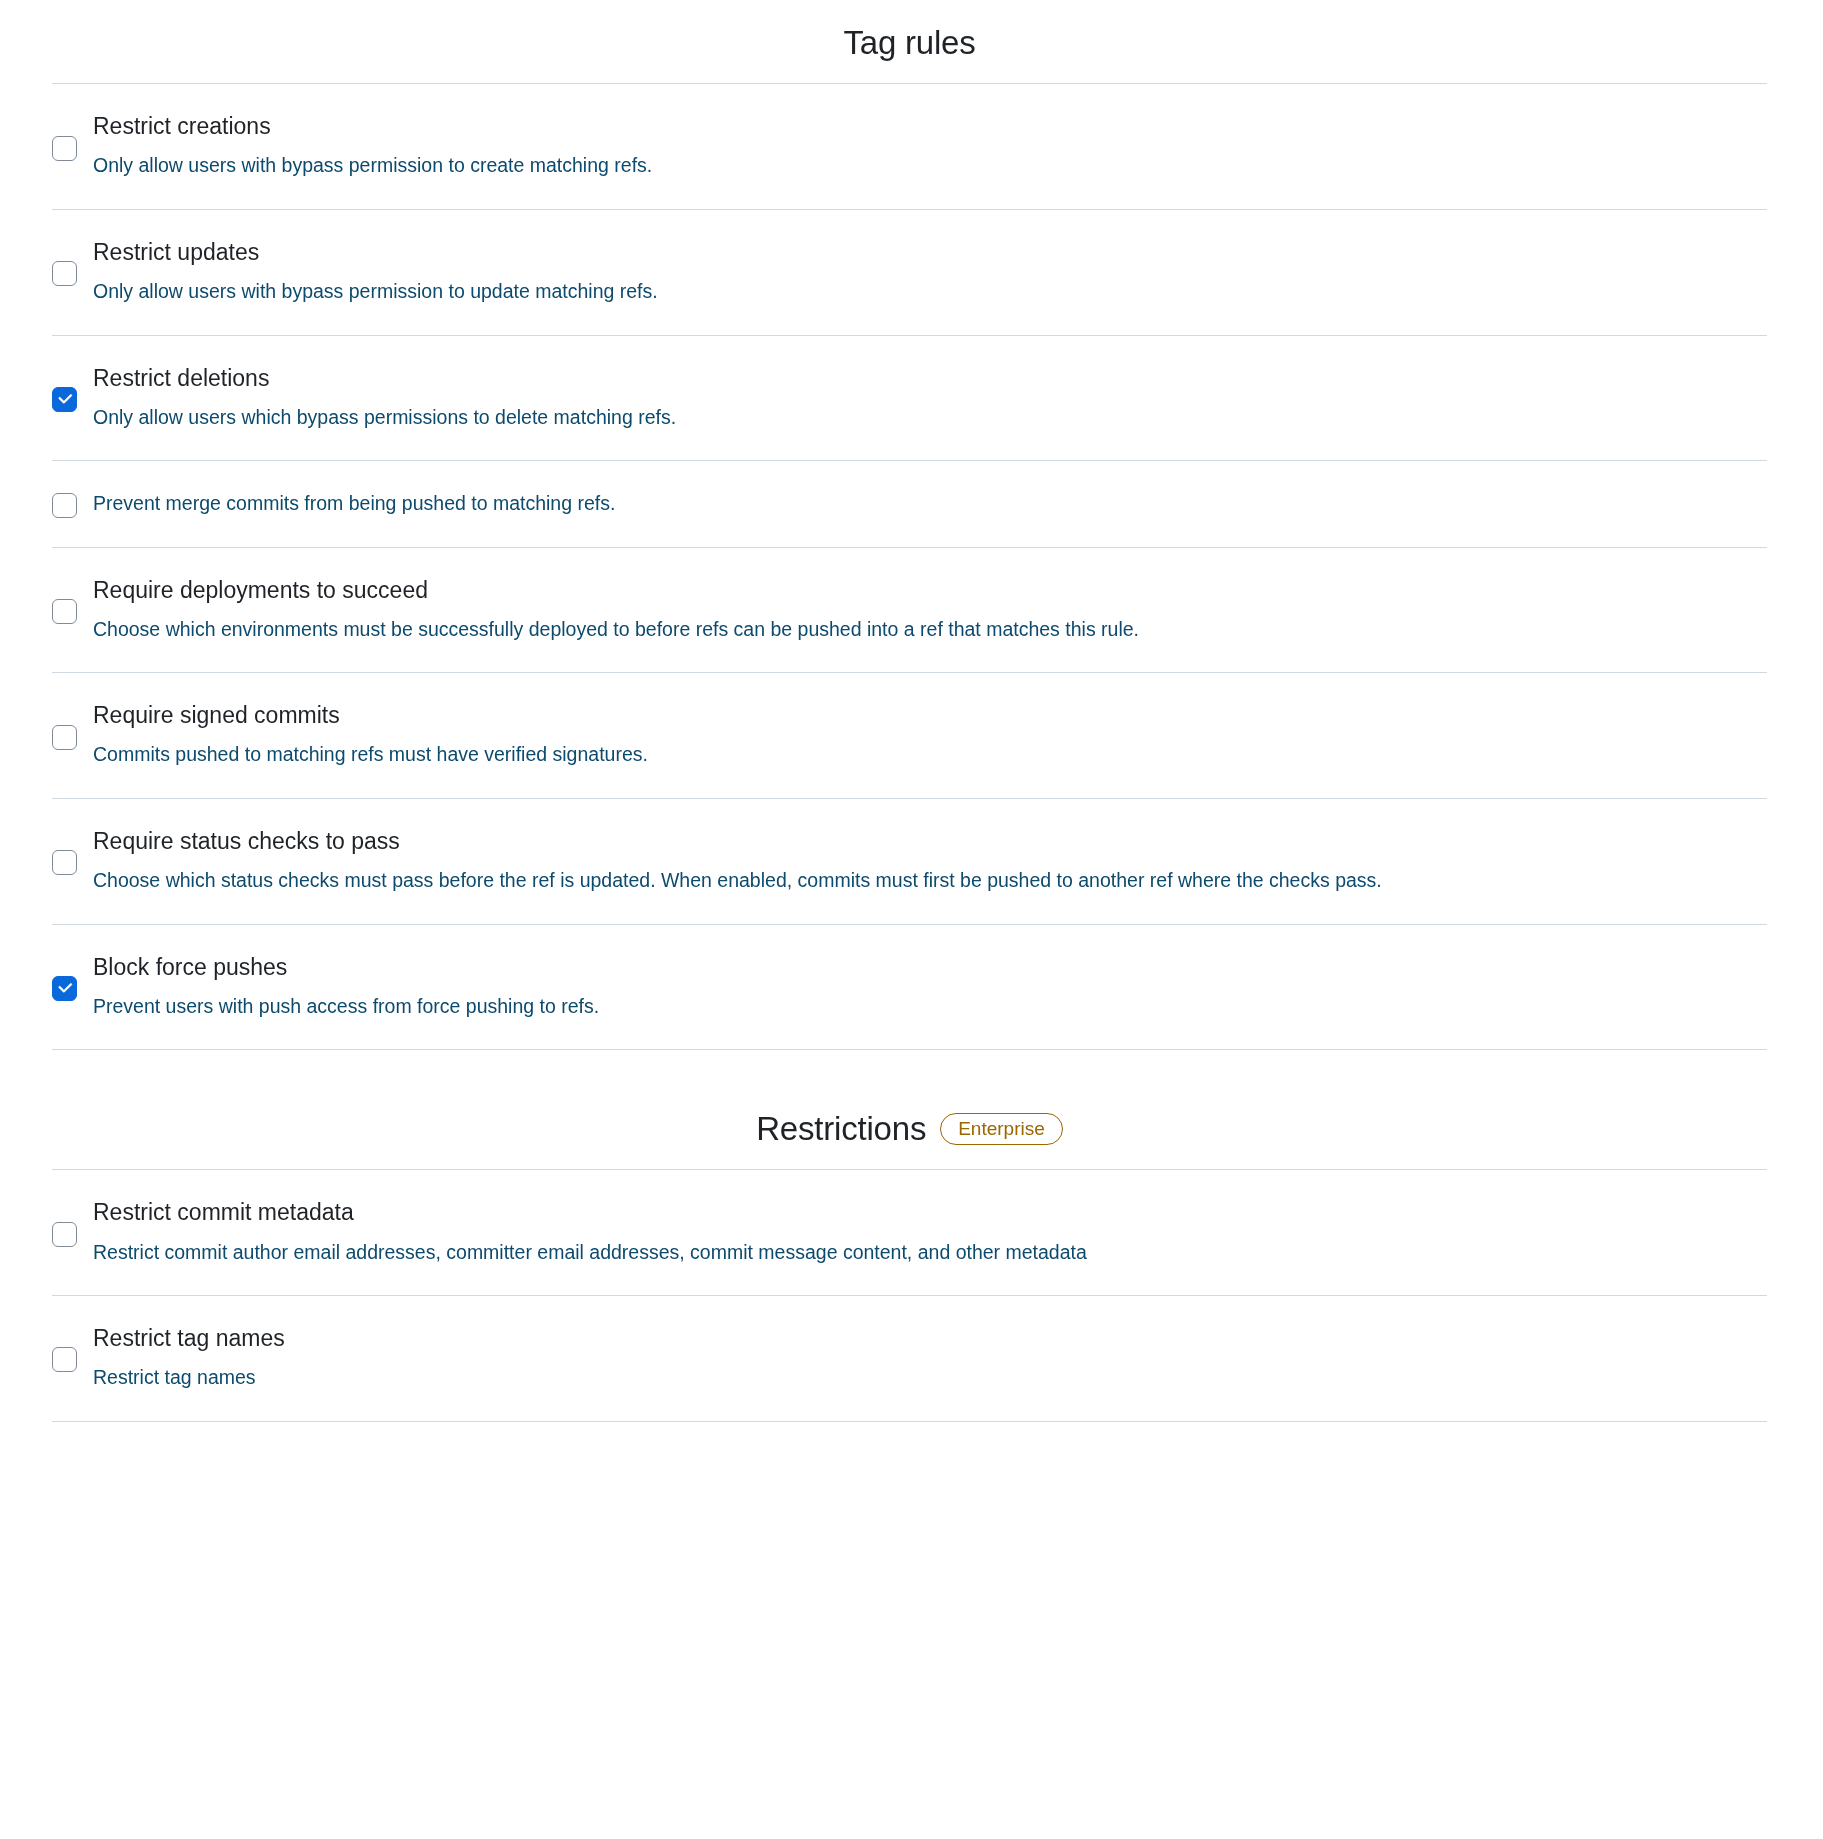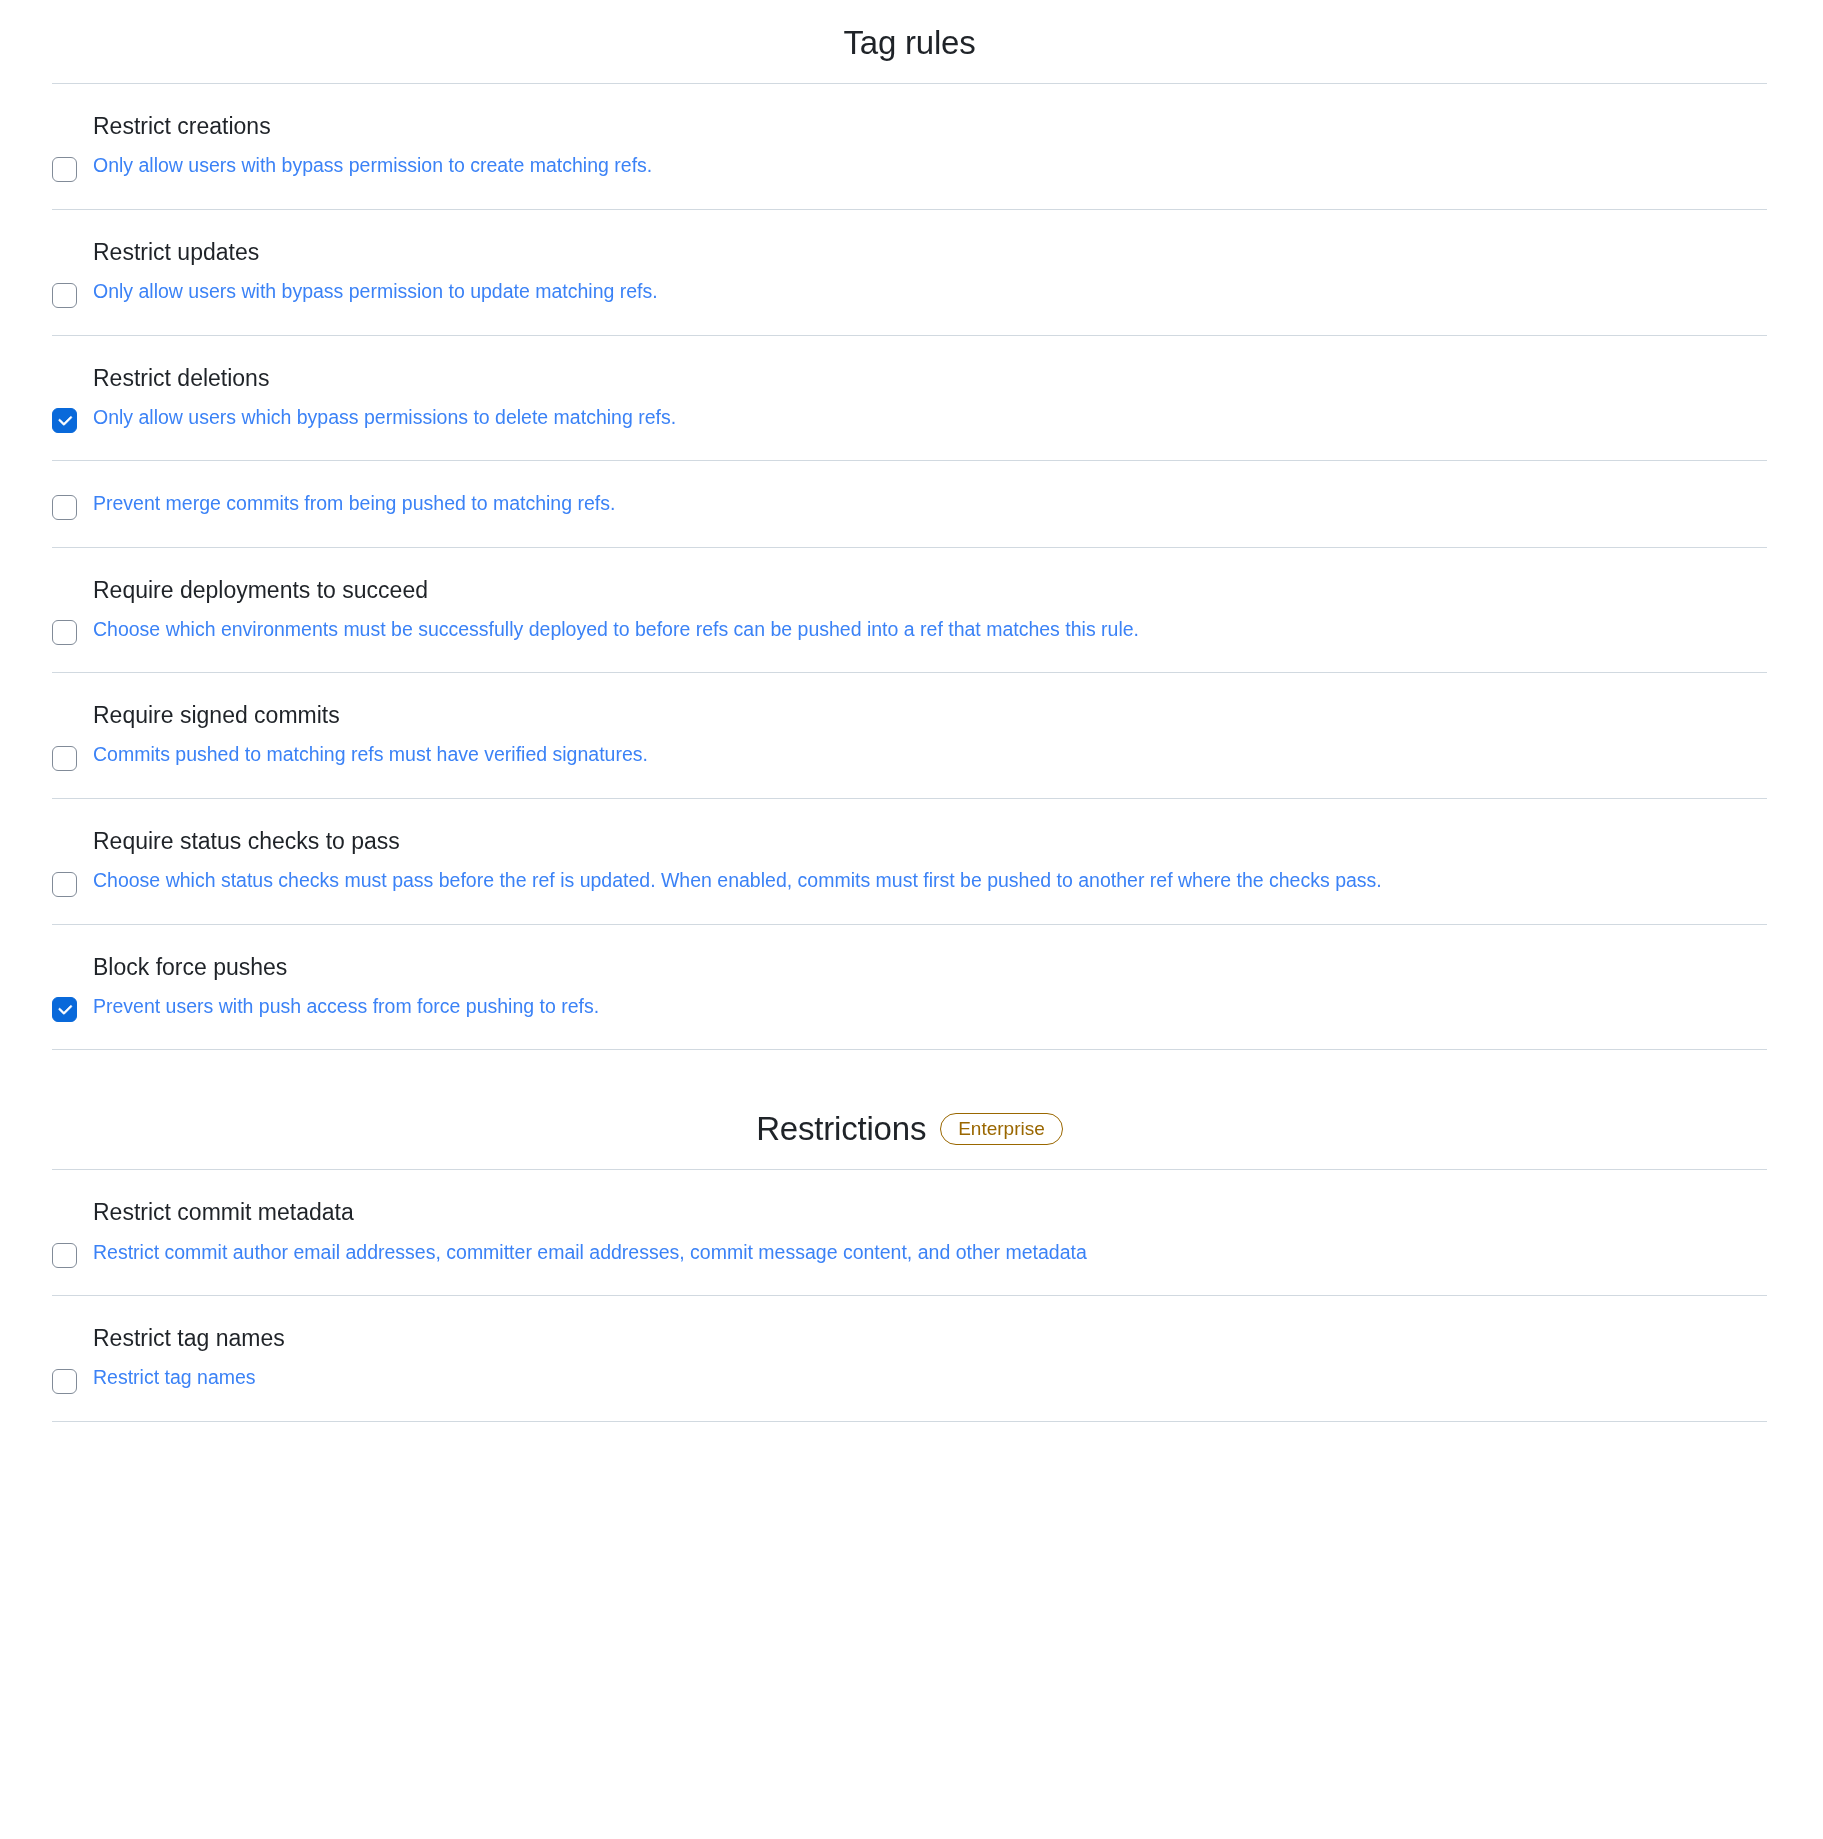--- a/index.html
+++ b/index.html
@@ -60,21 +60,21 @@
   
   .divider {
     height: 1px;
     background: #d1d9e0;
     margin: 0 56px 0 52px;
   }
 
   
   .rule-row {
     display: flex;
-    align-items: flex-end;
+    align-items: center;
     padding: 27px 56px 27px 52px;
     gap: 0;
   }
   .cb-wrap {
     flex: 0 0 auto;
     width: 41px;
     padding-top: 3px;
     display: flex;
     align-items: flex-start;
   }
@@ -108,21 +108,21 @@
     line-height: 1.35;
     font-weight: 400;
     color: #1f2328;
     cursor: pointer;
     display: block;
     margin-bottom: 8px;
   }
   .rule-desc {
     font-size: 19.5px;
     line-height: 1.62;
-    color: #3b82f6;
+    color: #0c4a6e;
     max-width: 1630px;
   }
 
   
   .rule-desc.wrap-narrow {
     max-width: 1420px;
   }
 
   .spacer-lg { height: 36px; }
 </style>

